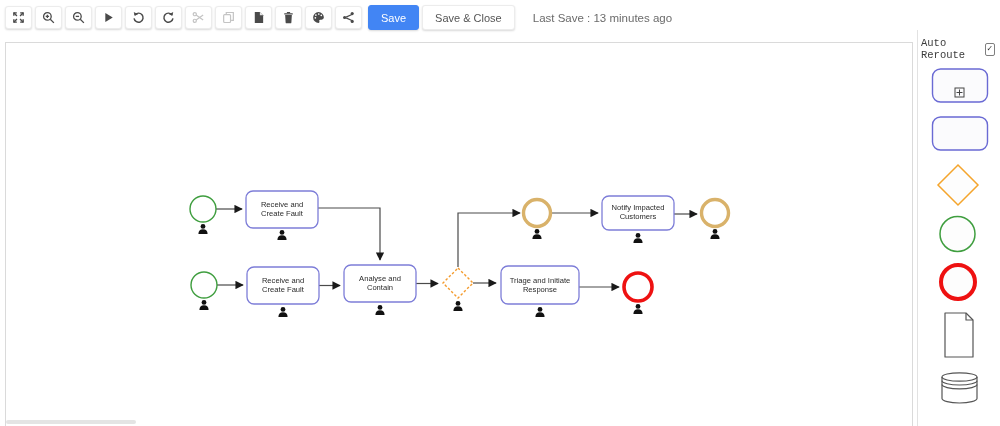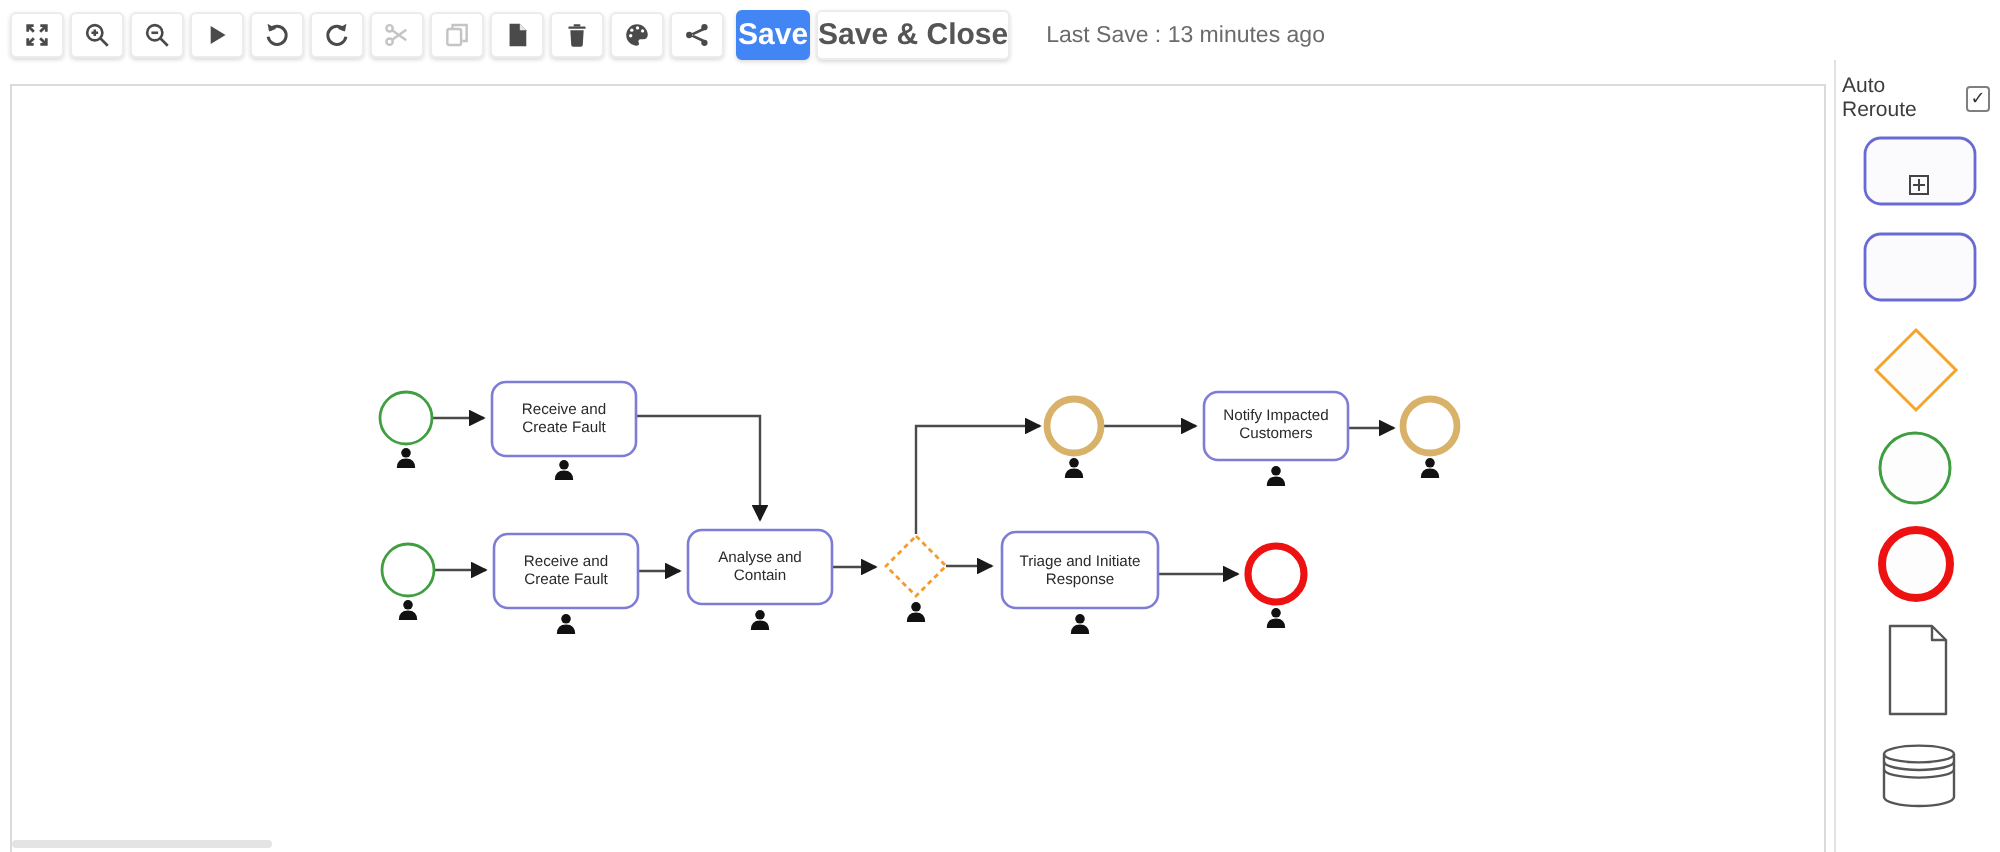--- a/index.html
+++ b/index.html
@@ -11,39 +11,39 @@
   .toolbar{position:absolute;left:5px;top:5px;display:flex;align-items:center;gap:3px;}
   .tbtn{
     width:27px;height:23px;background:#fff;border:1px solid #ececec;border-radius:3px;
     box-shadow:0 1px 2px rgba(0,0,0,.15);display:flex;align-items:center;justify-content:center;
     padding:0;color:#4a4a4a;cursor:pointer;
   }
   .tbtn svg{width:13px;height:13px;display:block;}
   .tbtn.disabled{color:#c4c4c4;cursor:default;}
   .btn-text{
     height:25px;background:#fff;border:1px solid #ececec;border-radius:3px;
-    box-shadow:0 1px 2px rgba(0,0,0,.15);font-size:15px;color:#555;
-    padding:0 0;font-family:"Liberation Sans",sans-serif;cursor:pointer;white-space:nowrap;font-weight:bold;
+    box-shadow:0 1px 2px rgba(0,0,0,.15);font-size:11px;color:#555;
+    padding:0 12px;font-family:"Liberation Sans",sans-serif;cursor:pointer;white-space:nowrap;
   }
   .btn-save{background:#4285f4;border-color:#4285f4;color:#fff;margin-left:3px;}
   .gap{width:5px;}
   .last-save{font-size:11.5px;color:#6b6b6b;margin-left:7px;white-space:nowrap;}
   
   .canvas{
     position:absolute;left:5px;top:42px;width:908px;height:400px;background:#fff;
     border:1px solid #dadada;border-bottom:none;box-sizing:border-box;
   }
   .canvas svg{display:block;}
   .diagram-label{font-size:7.6px;fill:#2a2a2a;font-family:"Liberation Sans",sans-serif;}
   .hscroll{position:absolute;left:6px;top:420px;width:130px;height:4px;background:#e4e4e4;border-radius:2px;}
   
   .palette-panel{position:absolute;left:917px;top:30px;width:83px;height:396px;border-left:1px solid #e2e2e2;}
   .auto-row{
     position:absolute;left:921px;top:37px;width:74px;display:flex;align-items:center;
-    justify-content:flex-end;gap:6px;font-size:10.5px;color:#3c3c3c;
+    justify-content:flex-end;gap:6px;font-size:10.5px;color:#3c3c3c;font-family:Liberation Mono, monospace;
   }
   .checkbox{
     width:11px;height:11px;border:1.3px solid #7f7f7f;border-radius:2px;background:#fff;
     display:flex;align-items:center;justify-content:center;font-size:9px;line-height:9px;color:#333;cursor:pointer;
   }
   .palette-svg{position:absolute;left:913px;top:0;}
 </style>
 </head>
 <body>
 

